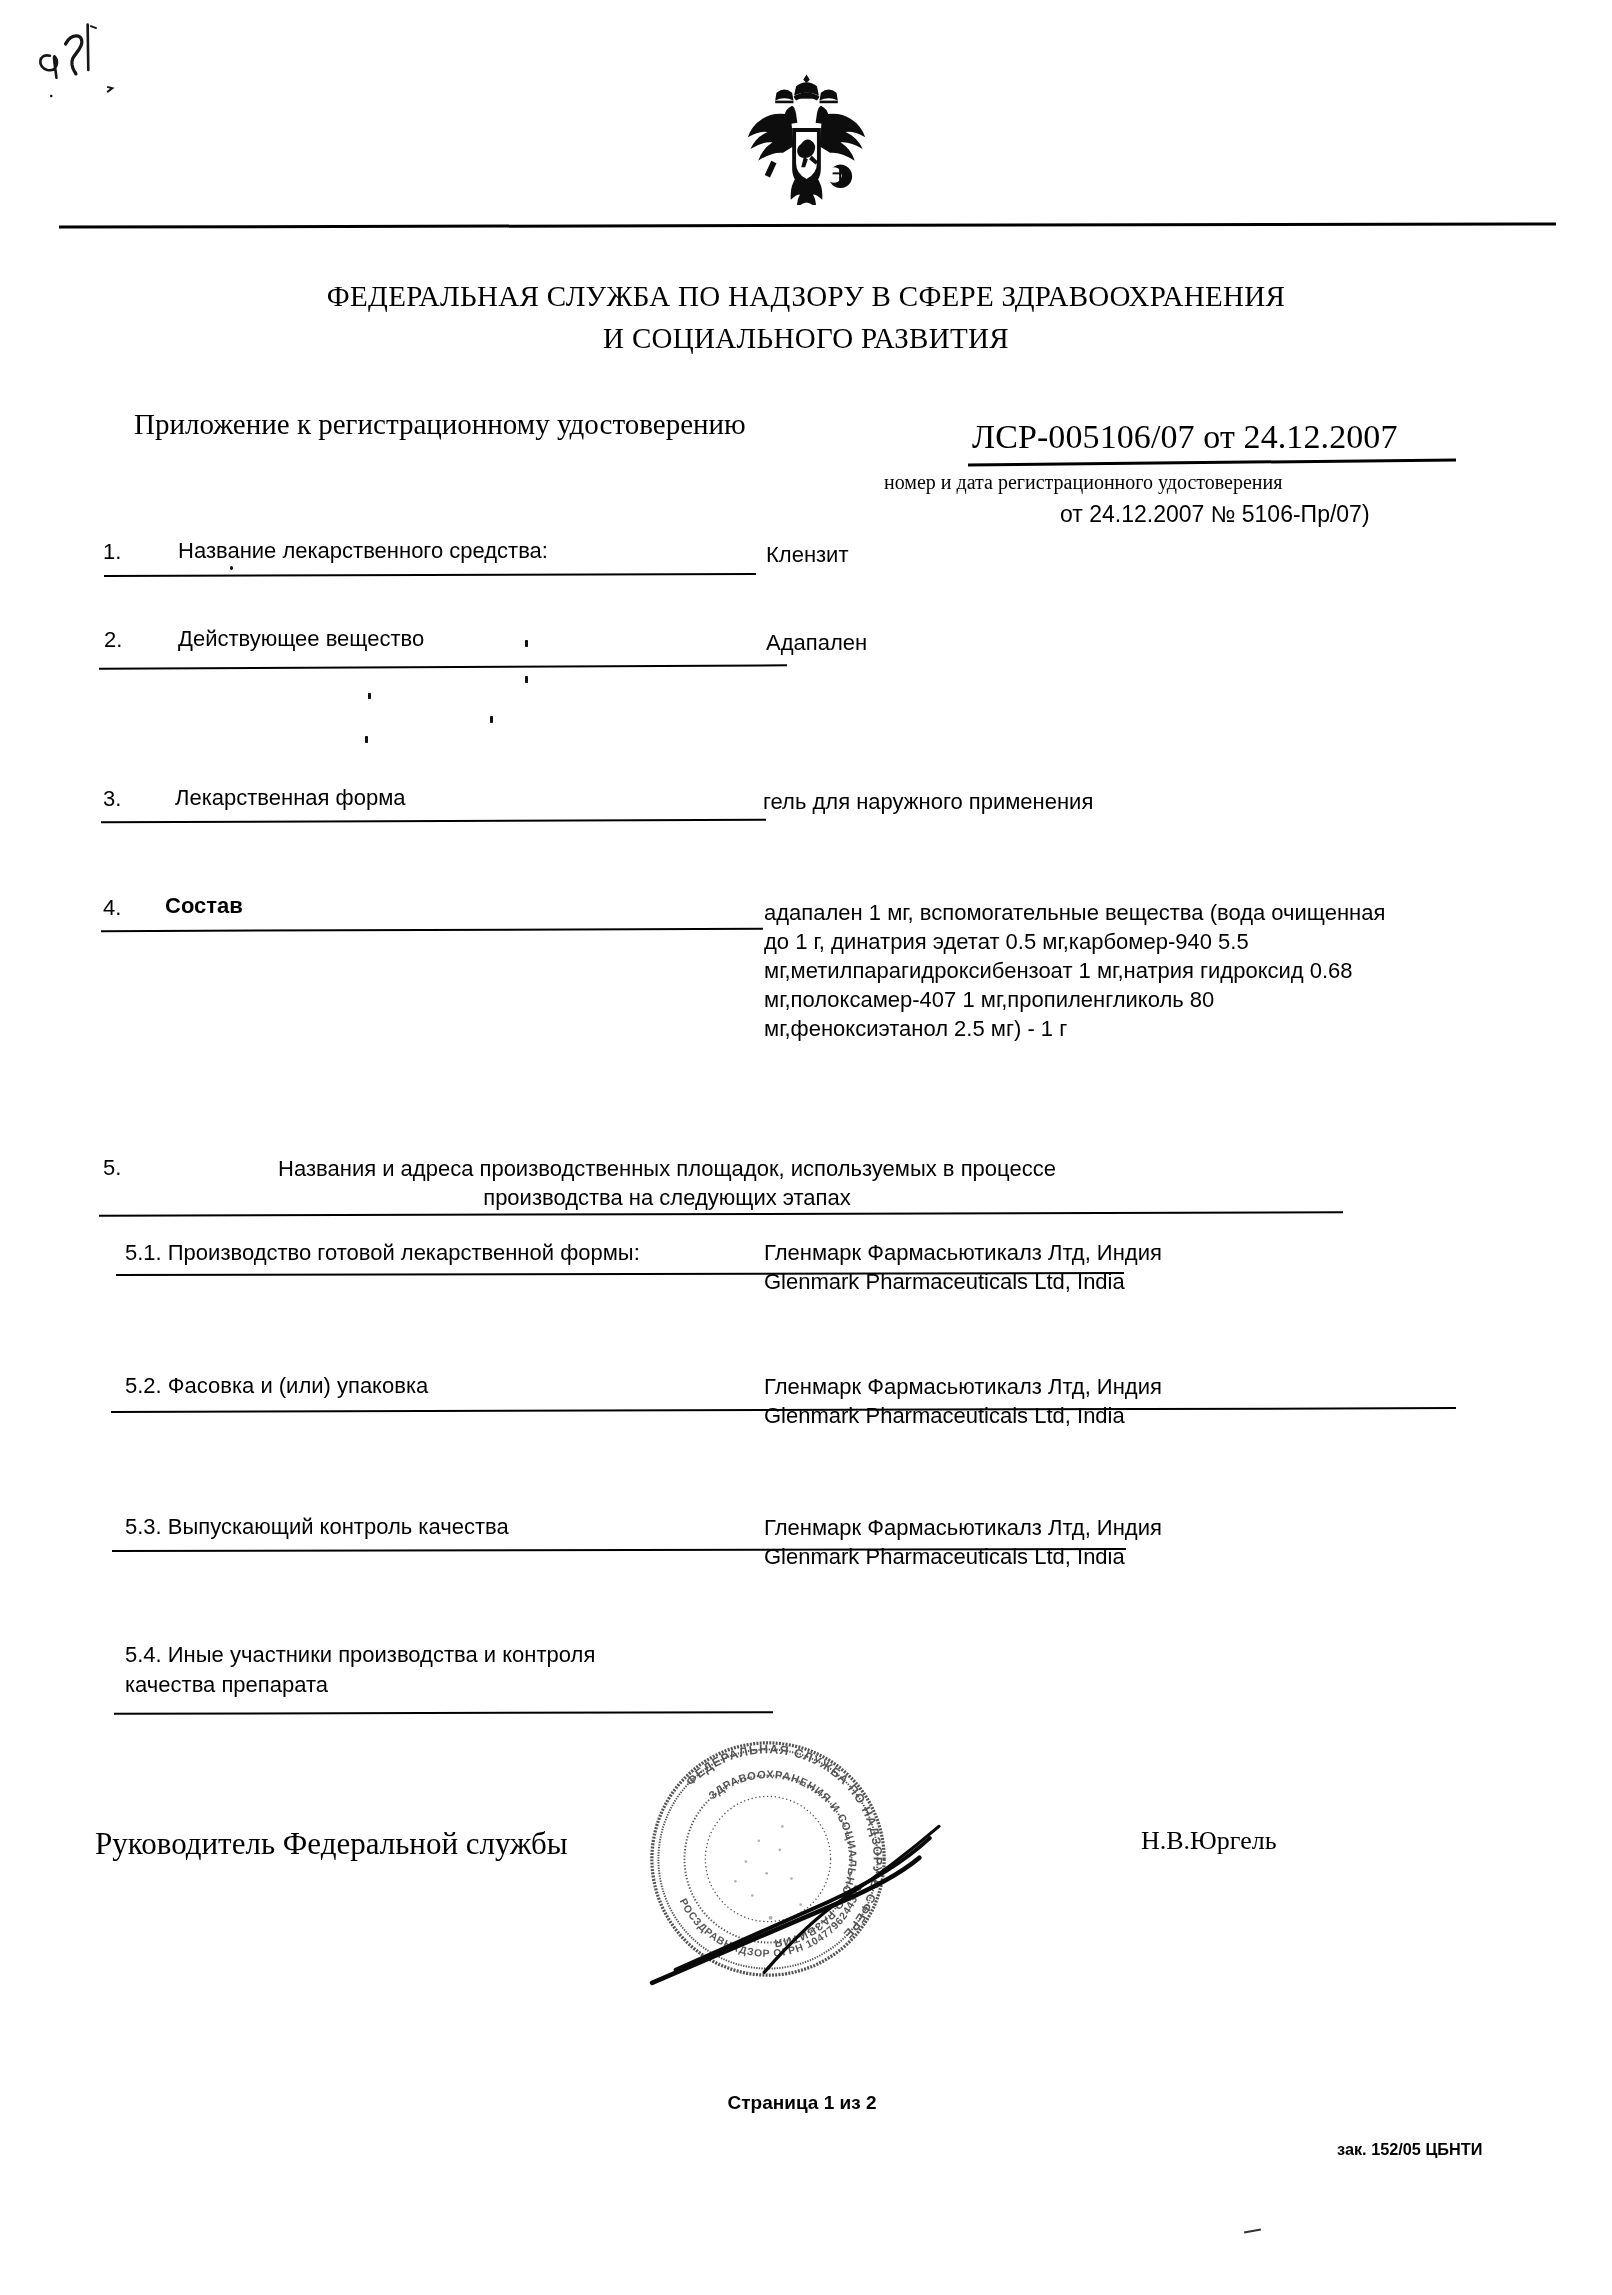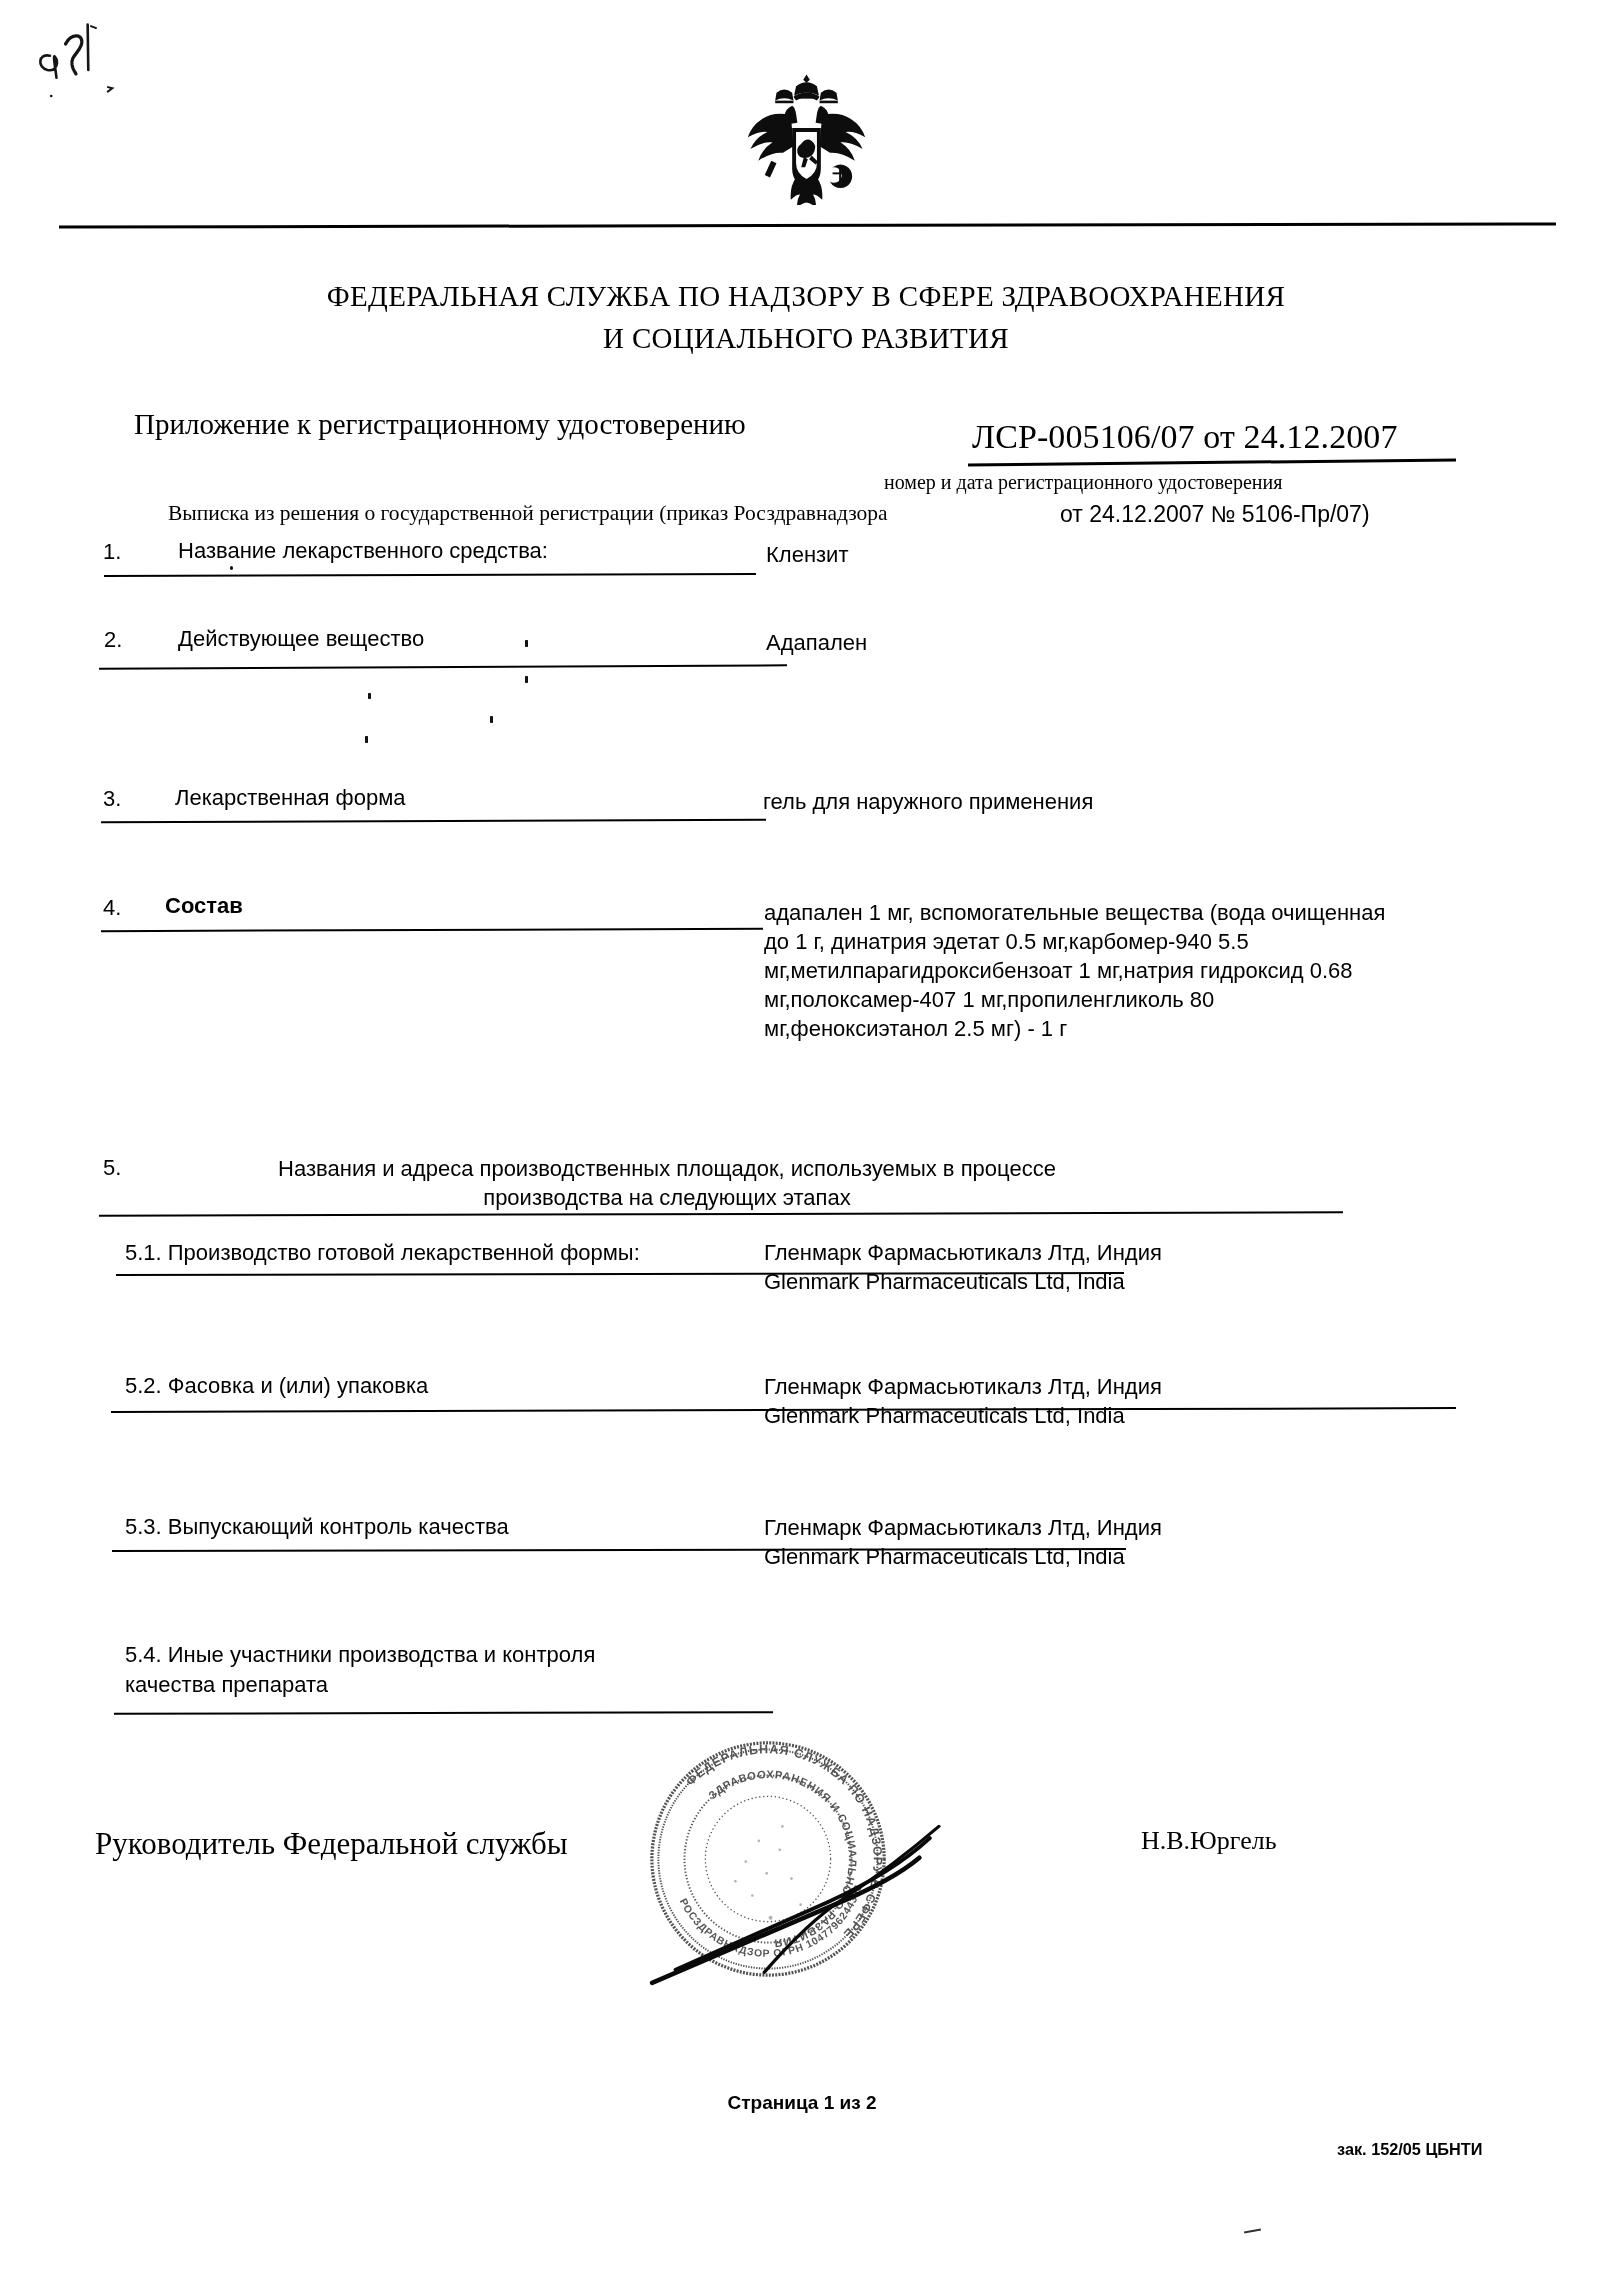--- a/index.html
+++ b/index.html
@@ -332,21 +332,20 @@
 
   <div class="t serif org-line1">ФЕДЕРАЛЬНАЯ СЛУЖБА ПО НАДЗОРУ В СФЕРЕ ЗДРАВООХРАНЕНИЯ</div>
   <div class="t serif org-line2">И СОЦИАЛЬНОГО РАЗВИТИЯ</div>
 
   <div class="t serif appendix-title">Приложение к регистрационному удостоверению</div>
 
   <div class="t serif reg-number">ЛСР-005106/07 от 24.12.2007</div>
   <div class="reg-underline"></div>
   <div class="t serif reg-caption">номер и дата регистрационного удостоверения</div>
 
-  <div class="t serif extract-line">Выписка из решения о государственной регистрации (приказ Росздравнадзора</div>
   <div class="t sans extract-tail">от 24.12.2007 № 5106-Пр/07)</div>
 
   <div class="t sans num n1">1.</div>
   <div class="t sans label l1">Название лекарственного средства:</div>
   <div class="t sans value v1">Клензит</div>
   <div class="rule r1"></div>
 
   <div class="t sans num n2">2.</div>
   <div class="t sans label l2">Действующее вещество</div>
   <div class="t sans value v2">Адапален</div>

